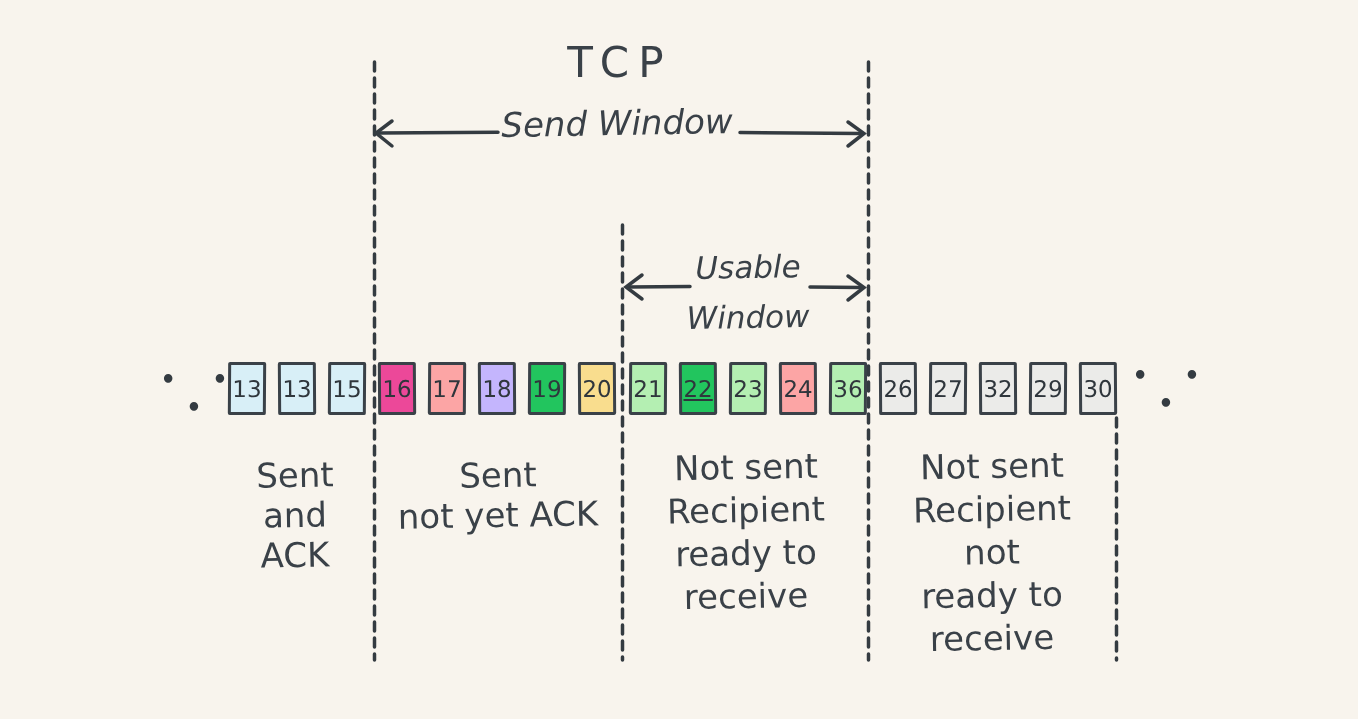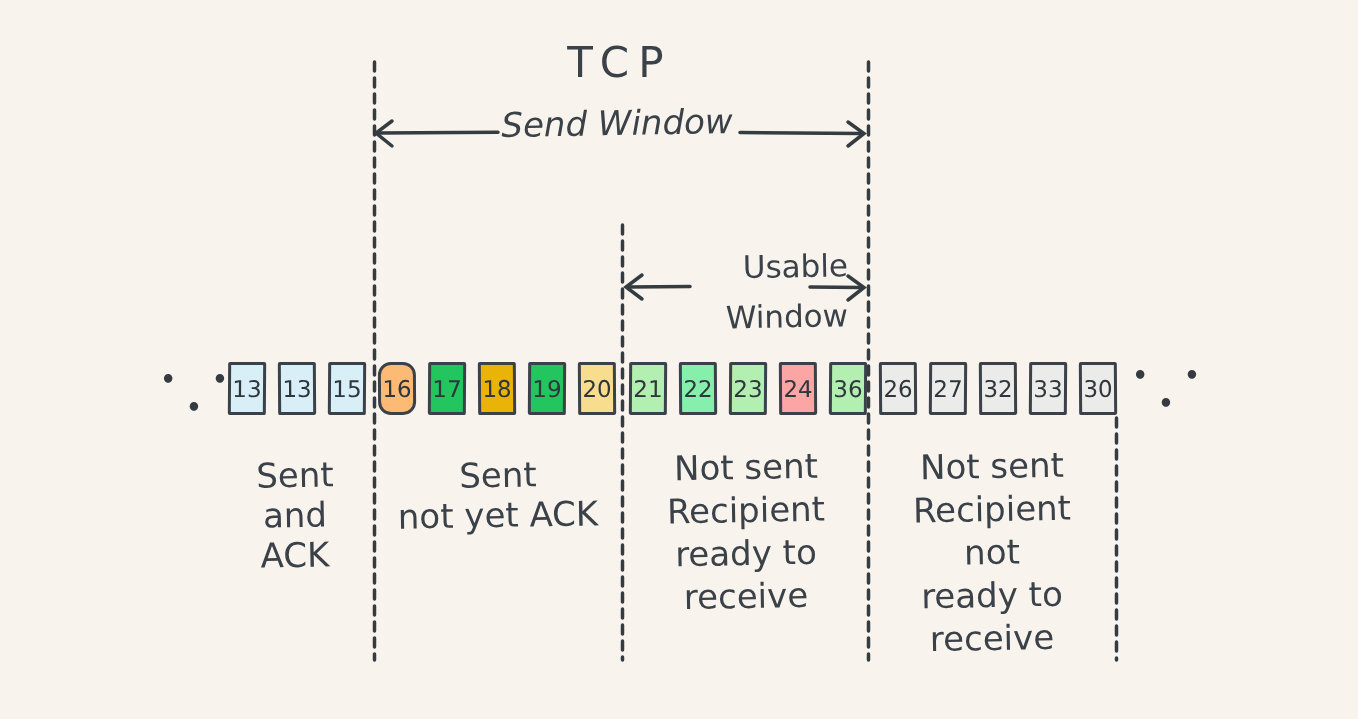--- a/index.html
+++ b/index.html
@@ -22,21 +22,21 @@
     font-size:42px;letter-spacing:0.22em;
     font-weight:500;
   }
   .send-window-label{
     left:492px;top:103px;width:250px;
     font-size:34px;font-style:italic;font-weight:500;
     transform:rotate(-1deg);
   }
   .usable-label{
     left:648px;top:242px;width:200px;
-    font-size:31px;font-weight:500;text-align:right;
+    font-size:31px;font-style:italic;font-weight:500;
   }
   .usable-label span{display:block;line-height:50px;transform:rotate(-1deg);}
 
   .dots{
     z-index:3;font-size:24px;font-weight:700;letter-spacing:14px;
     color:#343b41;
   }
   .dots.left{left:156px;top:366px;width:90px;}
   .dots.right{left:1128px;top:362px;width:90px;}
 
@@ -97,34 +97,34 @@
     <span>Window</span>
   </div>
 
   <div class="txt dots left">• • •</div>
   <div class="txt dots right">• • •</div>
 
   <div class="row">
     <div class="cell" style="background: rgb(216, 239, 247);">13</div>
     <div class="cell" style="background: rgb(216, 239, 247);">13</div>
     <div class="cell" style="background: rgb(216, 239, 247);">15</div>
-    <div class="cell" style="background: #fdba74; border-radius: 13px;">16</div>
-    <div class="cell" style="background: #22c55e;">17</div>
-    <div class="cell" style="background: #eab308;">18</div>
+    <div class="cell" style="background: #ec4899;">16</div>
+    <div class="cell" style="background: #fca5a5;">17</div>
+    <div class="cell" style="background: #c4b5fd;">18</div>
     <div class="cell" style="background: #22c55e;">19</div>
     <div class="cell" style="background: rgb(249, 221, 142);">20</div>
     <div class="cell" style="background: rgb(180, 239, 178);">21</div>
-    <div class="cell" style="background: #86efac;">22</div>
+    <div class="cell" style="background: #22c55e; text-decoration: underline;">22</div>
     <div class="cell" style="background: rgb(180, 239, 178);">23</div>
     <div class="cell" style="background: #fca5a5;">24</div>
     <div class="cell" style="background: rgb(180, 239, 178);">36</div>
     <div class="cell" style="background: rgb(235, 235, 233);">26</div>
     <div class="cell" style="background: rgb(235, 235, 233);">27</div>
     <div class="cell" style="background: rgb(235, 235, 233);">32</div>
-    <div class="cell" style="background: rgb(235, 235, 233);">33</div>
+    <div class="cell" style="background: rgb(235, 235, 233);">29</div>
     <div class="cell" style="background: rgb(235, 235, 233);">30</div>
   </div>
 
   <div class="txt region-label col1">
     <span>Sent</span>
     <span>and</span>
     <span>ACK</span>
   </div>
 
   <div class="txt region-label col2">

